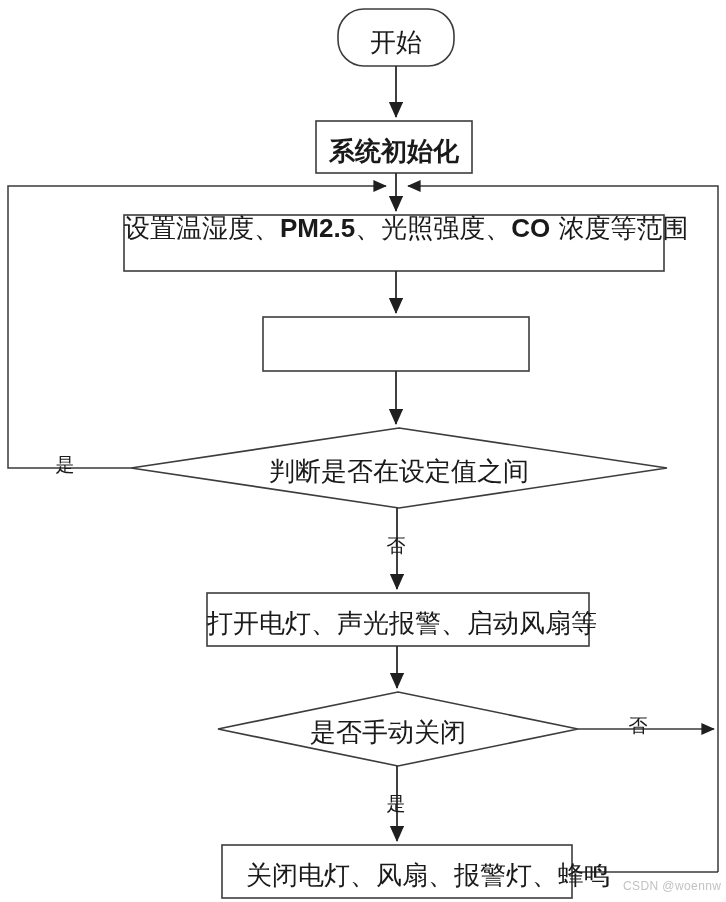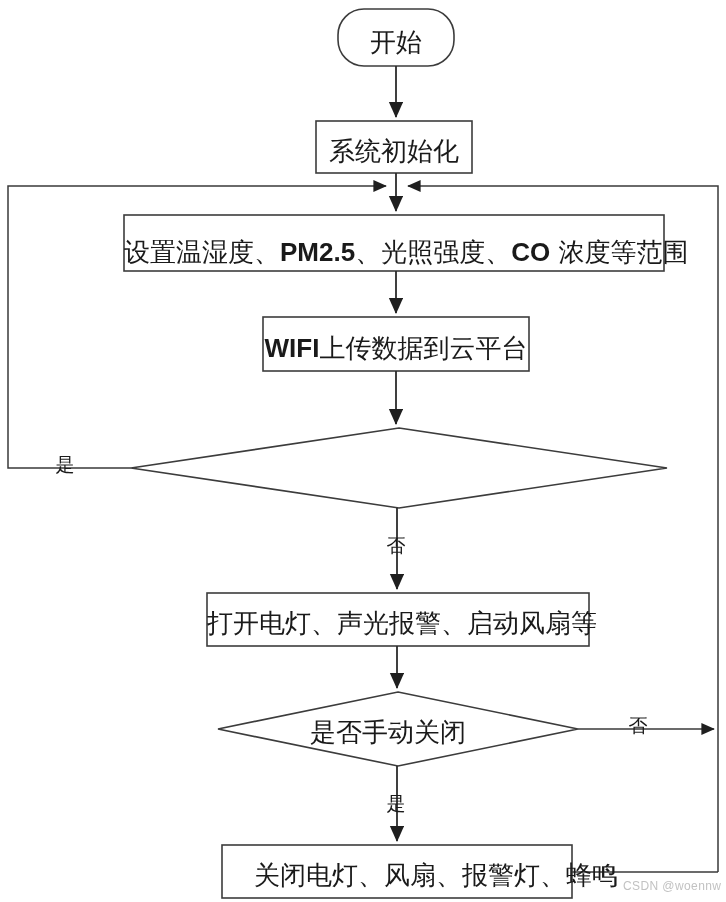--- a/index.html
+++ b/index.html
@@ -122,36 +122,34 @@
     <line class="conn-thin" x1="578" y1="729" x2="714" y2="729" marker-end="url(#ah2)"></line>
 
     <line class="conn" x1="397" y1="766" x2="397" y2="841" marker-end="url(#ah)"></line>
 
     <polyline class="conn-thin" points="572,872 718,872"></polyline>
 
   </svg>
 
   <div class="nd-text" style="left:338px; top:29px; width:116px;">开始</div>
 
-  <div class="nd-text" style="left:316px; top:138px; width:156px;">系统初始化</div>
+  <div class="nd-text" style="left:316px; top:138px; width:156px;font-weight:bold;">系统初始化</div>
 
-  <div class="nd-text" style="left:124px; top:239px; width:563px;">
+  <div class="nd-text" style="left:124px; top:215px; width:563px;">
     <span>设置温湿度、</span><span class="lat">PM2.5</span><span>、光照强度、</span><span class="lat">CO</span><span> 浓度等范围</span>
   </div>
 
-  <div class="nd-text" style="left:263px; top:335px; width:266px;">
-    <span class="lat">WIFI</span><span>上传数据到云平台</span>
-  </div>
 
+  <div class="nd-text" style="left:241px; top:458px; width:316px;">判断是否在设定值之间</div>
 
   <div class="nd-text" style="left:207px; top:610px; width:382px;">打开电灯、声光报警、启动风扇等</div>
 
   <div class="nd-text" style="left:268px; top:719px; width:240px;">是否手动关闭</div>
 
-  <div class="nd-text" style="left:222px; top:862px; width:412px;padding-left:8px;">关闭电灯、风扇、报警灯、蜂鸣</div>
+  <div class="nd-text" style="left:222px; top:862px; width:412px;">关闭电灯、风扇、报警灯、蜂鸣</div>
 
   <div class="branch-label" style="left:50px; top:455px; width:30px;">是</div>
 
   <div class="branch-label" style="left:381px; top:536px; width:30px;">否</div>
 
   <div class="branch-label" style="left:623px; top:716px; width:30px;">否</div>
 
   <div class="branch-label" style="left:381px; top:794px; width:30px;">是</div>
 
   <div class="watermark" style="left:600px; top:879px;">CSDN @woennw</div>

